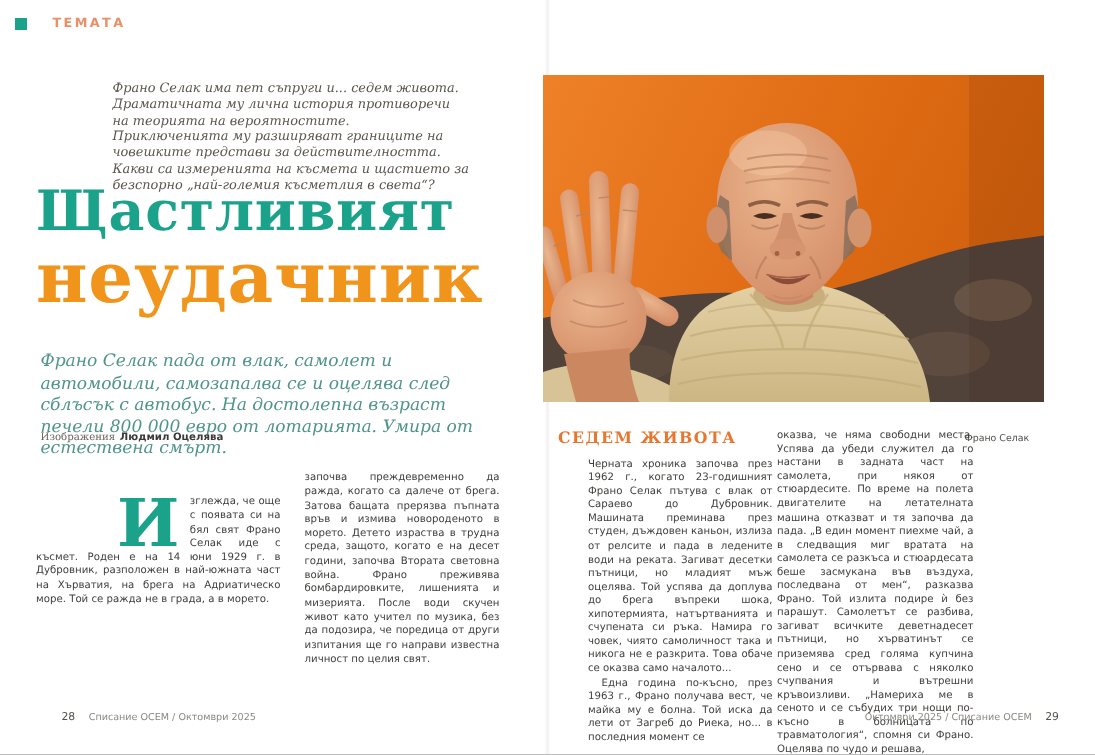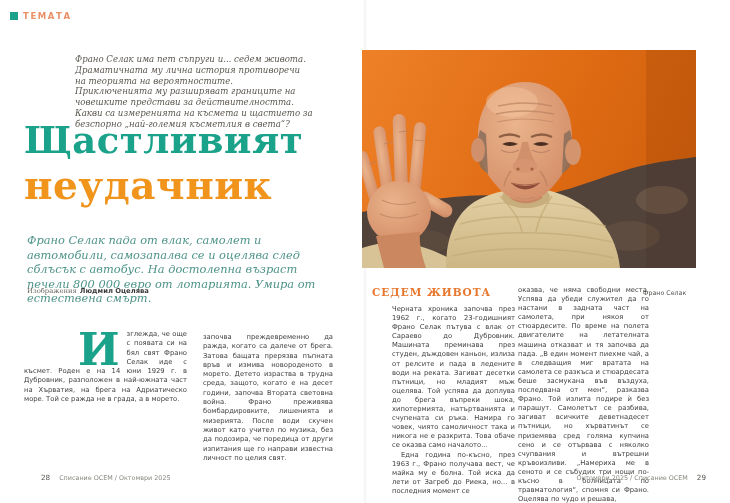--- a/index.html
+++ b/index.html
@@ -11,51 +11,51 @@
   body{font-family:"DejaVu Sans", sans-serif;}
   .spread{
     position:relative; width:730px; height:503px; background:#ffffff;
     overflow:hidden; margin:0 auto;
   }
   .gutter{
     position:absolute; left:363px; top:0; width:4px; height:503px;
     background:linear-gradient(90deg, rgba(0,0,0,0) 0%, rgba(0,0,0,0.05) 50%, rgba(0,0,0,0) 100%);
   }
   
-  .kicker{position:absolute; left:10px; top:11px; display:flex; align-items:center; gap:5px;}
+  .kicker{position:absolute; left:10px; top:11px; display:flex; align-items:center; gap:17px;}
   .kicker-square{width:8px; height:8px; background:var(--teal);}
   .kicker-label{font-size:8.5px; font-weight:700; letter-spacing:1.6px; color:var(--coral);}
   
   .intro{
     position:absolute; left:27px; top:54px; width:238px;
     font-family:"DejaVu Serif", serif; font-style:italic;
     font-size:8.6px; line-height:10.8px; color:#5a564f; text-align:left;margin-left:48px;
   }
   
   .headline{position:absolute; left:24px; top:118px; font-family:"DejaVu Serif", serif; font-weight:700;}
   .headline .l1{font-size:37px; line-height:45px; color:var(--teal); letter-spacing:0.5px;}
-  .headline .l2{font-size:39px; line-height:45px; color:var(--orange); letter-spacing:0.5px;}
+  .headline .l2{font-size:47px; line-height:45px; color:var(--orange); letter-spacing:0.5px;}
   
   .deck{
     position:absolute; left:27px; top:233px; width:306px;
     font-family:"DejaVu Serif", serif; font-style:italic;
     font-size:11.4px; line-height:14.6px; color:var(--deck);
   }
   
   .byline{position:absolute; left:27px; top:287px; font-size:6.8px; color:#6a6660;}
   .byline .lbl{font-family:"DejaVu Serif", serif; }
   .byline .name{font-weight:700; color:#3a3a3a; margin-left:3px;}
   
   .bodytext{
     font-size:6.8px; line-height:9.3px; color:var(--body-ink);
     text-align:justify;
   }
   .bodytext p + p{text-indent:9px;}
   .lp-col1{position:absolute; left:24px; top:330px; width:163px;}
-  .lp-col2{position:absolute; left:203px; top:333px; width:130px;}
+  .lp-col2{position:absolute; left:203px; top:314px; width:130px;}
   .dropcap{
     float:left; font-family:"DejaVu Serif", serif; font-weight:700;
     font-size:44px; line-height:34px; color:var(--teal);
     margin:3px 7px 0 54px;
   }
   
   .photo-wrap{position:absolute; left:362px; top:50px; width:334px; height:218px;}
   .photo-wrap svg{display:block;}
   .photo-caption{
     position:absolute; left:643px; top:289px; width:58px;

